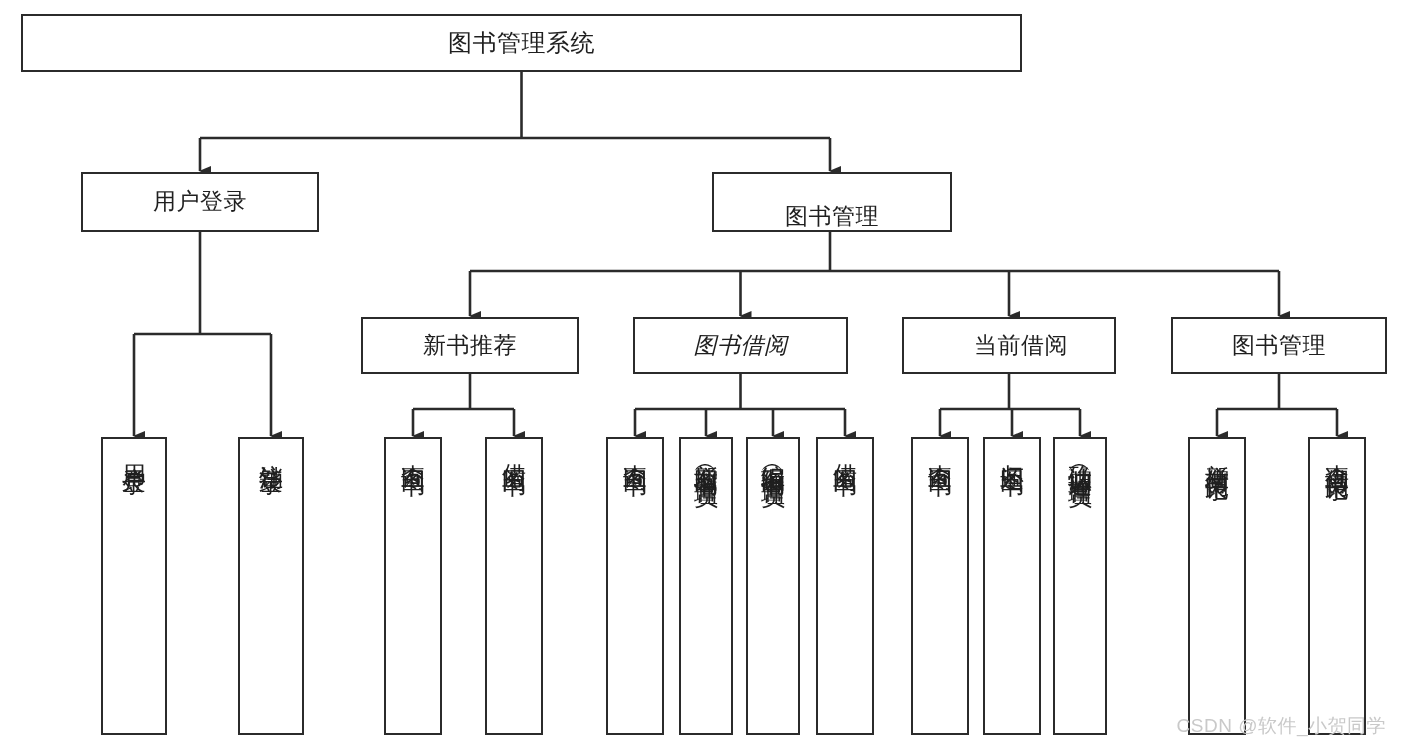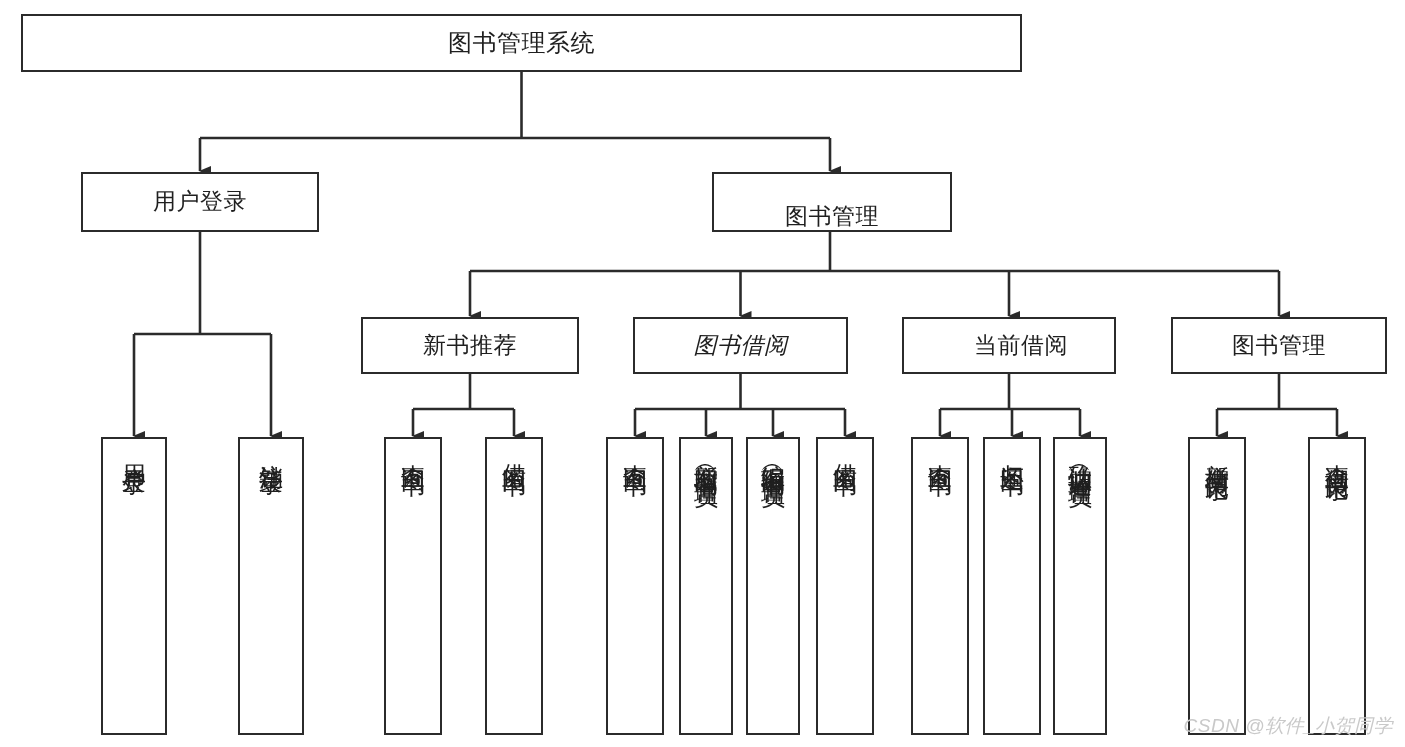--- a/index.html
+++ b/index.html
@@ -61,29 +61,28 @@
   .node.v .lbl {
     writing-mode: vertical-rl;
     text-orientation: upright;
     font-size: 24px;
     line-height: 1.0;
     letter-spacing: 3px;
     white-space: nowrap;
   }
   .watermark {
     position: absolute;
-    right: 12px;
+    right: 19px;
     bottom: 8px;
     font-size: 19px;
     color: #c9c9c9;
     letter-spacing: 0.5px;
     z-index: 5;
     user-select: none;
     white-space: nowrap;
-    font-style: italic;
   }
 </style>
 </head>
 <body>
 
 <div id="canvas">
 
   <svg id="edges" viewBox="0 0 1405 747" width="1405" height="747" xmlns="http://www.w3.org/2000/svg">
     <defs>
       <marker id="arrowhead" viewBox="0 0 10 12" refX="5" refY="11" markerWidth="10" markerHeight="12" orient="auto-start-reverse" markerUnits="userSpaceOnUse">

